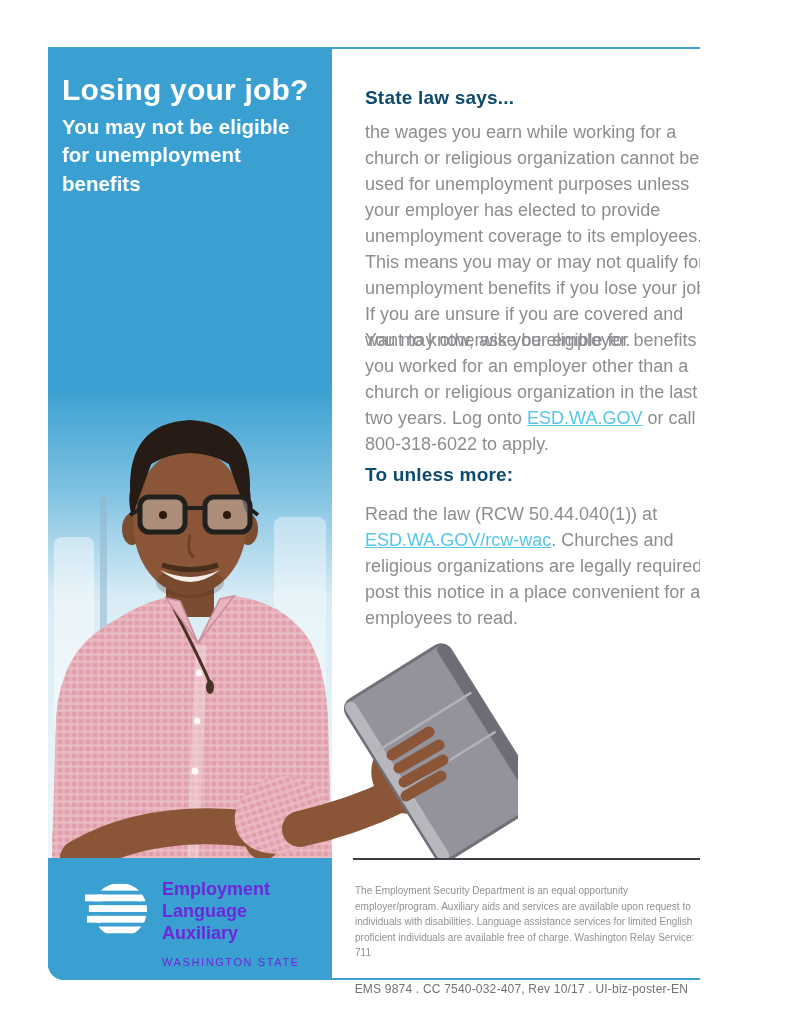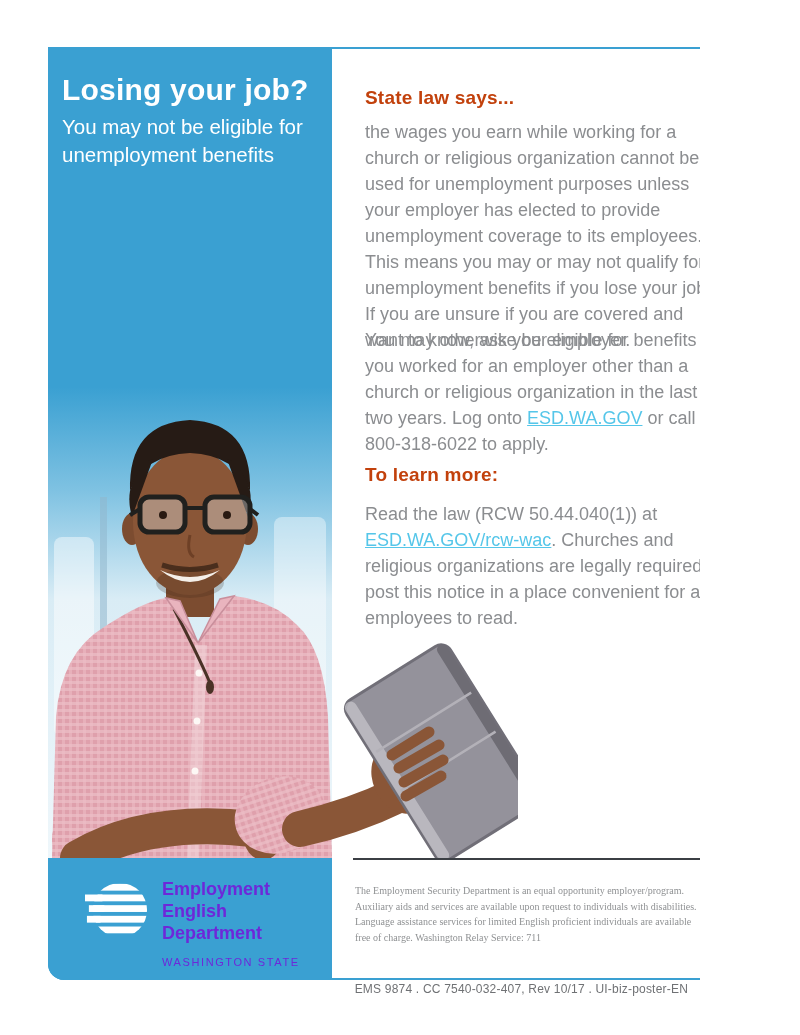--- a/index.html
+++ b/index.html
@@ -15,53 +15,53 @@
     position:absolute; left:-2px; top:-2px; bottom:-2px; width:284px;
     background:#3AA0D2; border-radius:0 0 0 16px;
   }
 
   .headline {
     position:absolute; left:14px; top:26px; width:260px;
     color:#ffffff; font-size:30px; font-weight:bold; letter-spacing:0.2px;
   }
   .subheadline {
     position:absolute; left:14px; top:66px; width:252px;
-    color:#ffffff; font-size:20.5px; font-weight:400; line-height:1.38;
+    color:#ffffff; font-size:20.5px; font-weight:700; line-height:1.38;
   }
 
   .photo-svg { position:absolute; left:-2px; top:338px; width:470px; height:471px; z-index:2; }
 
   .logo { position:absolute; left:35px; top:829px; display:flex; align-items:flex-start; z-index:3; }
   .logo-icon { width:64px; height:66px; margin-right:13px; }
   .logo-text { color:#6d28d9; }
   .logo-text .ln { font-size:18px; font-weight:bold; line-height:22px; }
   .logo-text .tagline { font-size:11px; font-weight:400; letter-spacing:1.6px; margin-top:12px; }
 
   .h2 {
     position:absolute; left:315px; width:360px;
-    color:#c2410c; font-size:19px; font-weight:bold; letter-spacing:0.2px;
+    color:#0c4a6e; font-size:19px; font-weight:bold; letter-spacing:0.2px;
   }
   .h2.statelaw { top:38px; }
   .h2.learn { top:415px; }
 
   .body-p {
     position:absolute; left:315px; width:358px;
     color:#8B8D90; font-size:18px; line-height:26px; font-weight:400;
   }
   .body-p.p1 { top:70px; }
   .body-p.p2 { top:278px; }
   .body-p.learnp { top:452px; }
 
   a.link { color:#55C6E9; text-decoration:underline; cursor:pointer; }
 
   .rule { position:absolute; left:303px; top:809px; width:359px; height:2px; background:#3B3F44; }
 
   .disclaimer {
     position:absolute; left:305px; top:834px; width:348px;
-    color:#8F9193; font-size:10px; line-height:1.55; font-weight:400;font-family:Liberation Serif, serif;
+    color:#8F9193; font-size:10px; line-height:1.55; font-weight:400;
   }
 
   .vstrip {
     position:absolute; right:-2px; bottom:-2px; width:38px; height:127px;
     background:#3AA0D2; display:flex; align-items:center; justify-content:center;
   }
   .vstrip span {
     writing-mode:vertical-rl; transform:rotate(180deg);
     color:#ffffff; font-size:15px; font-weight:bold; letter-spacing:1px; white-space:nowrap;
   }
@@ -182,32 +182,32 @@
           <rect x="2" y="28" width="62" height="7" fill="#ffffff"></rect>
           <rect x="2" y="39" width="62" height="7" fill="#ffffff"></rect>
           <rect x="4" y="50" width="60" height="7" fill="#ffffff"></rect>
         </g>
         <rect x="0" y="17" width="18" height="7" fill="#ffffff"></rect>
         <rect x="4" y="28" width="16" height="7" fill="#ffffff"></rect>
         <rect x="2" y="39" width="14" height="7" fill="#ffffff"></rect>
       </svg>
       <div class="logo-text">
         <div class="ln">Employment</div>
-        <div class="ln">English</div>
-        <div class="ln">Department</div>
+        <div class="ln">Language</div>
+        <div class="ln">Auxiliary</div>
         <div class="tagline">WASHINGTON STATE</div>
       </div>
     </div>
 
     <div class="h2 statelaw">State law says...</div>
     <p class="body-p p1">the wages you earn while working for a church or religious organization cannot be used for unemployment purposes unless your employer has elected to provide unemployment coverage to its employees. This means you may or may not qualify for unemployment benefits if you lose your job.  If you are unsure if you are covered and want to know, ask your employer.</p>
 
     <p class="body-p p2"><span>You may otherwise be eligible for benefits if you worked for an employer other than a church or religious organization in the last two years. Log onto </span><a class="link">ESD.WA.GOV</a><span> or call 800-318-6022 to apply.</span></p>
 
-    <div class="h2 learn">To learn more:</div>
+    <div class="h2 learn">To unless more:</div>
     <p class="body-p learnp"><span>Read the law (RCW 50.44.040(1)) at </span><a class="link">ESD.WA.GOV/rcw-wac</a><span>. Churches and religious organizations are legally required to post this notice in a place convenient for all employees to read.</span></p>
 
     <div class="rule"></div>
     <p class="disclaimer">The Employment Security Department is an equal opportunity employer/program. Auxiliary aids and services are available upon request to individuals with disabilities. Language assistance services for limited English proficient individuals are available free of charge. Washington Relay Service: 711</p>
 
     <div class="vstrip">
       <span>ESD.WA.GOV</span>
     </div>
   </div>
 

